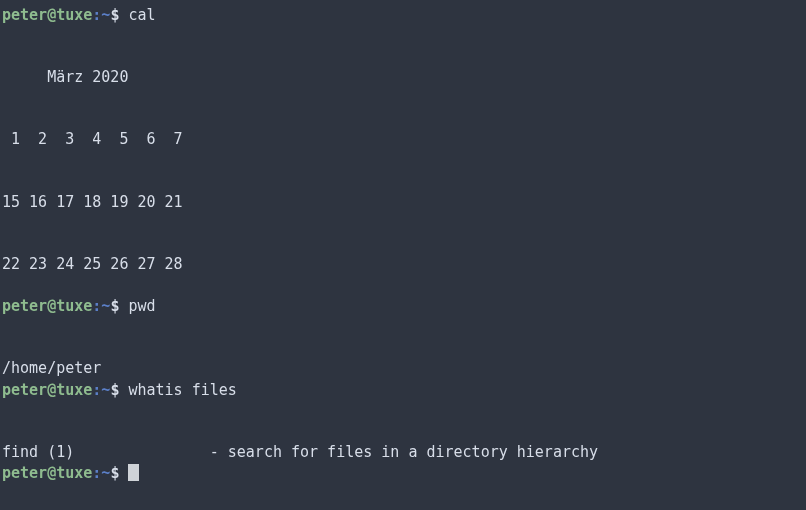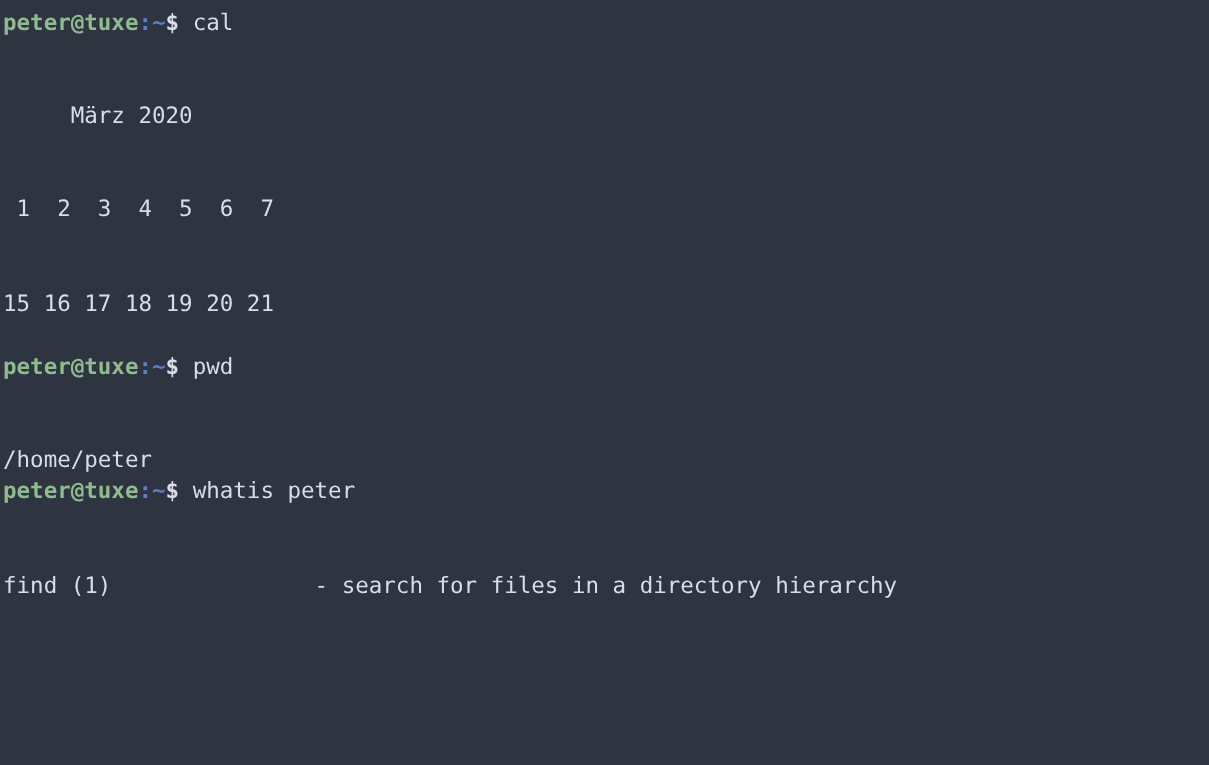--- a/index.html
+++ b/index.html
@@ -52,26 +52,28 @@
   <div class="line"><span class="user">peter@tuxe</span><span class="punct">:</span><span class="path">~</span><span class="dollar">$</span><span class="cmd"> <span>cal</span></span></div>
 
   <div class="line out">     März 2020</div>
 
 
   <div class="line out"> 1  2  3  4  5  6  7</div>
 
 
   <div class="line out">15 16 17 18 19 20 21</div>
 
+  <div class="line out">22 23 24 25 26 27 28</div>
 
 
   <div class="line"></div>
 
   <div class="line"><span class="user">peter@tuxe</span><span class="punct">:</span><span class="path">~</span><span class="dollar">$</span><span class="cmd"> <span>pwd</span></span></div>
 
   <div class="line out">/home/peter</div>
 
-  <div class="line"><span class="user">peter@tuxe</span><span class="punct">:</span><span class="path">~</span><span class="dollar">$</span><span class="cmd"> <span>whatis peter</span></span></div>
+  <div class="line"><span class="user">peter@tuxe</span><span class="punct">:</span><span class="path">~</span><span class="dollar">$</span><span class="cmd"> <span>whatis files</span></span></div>
 
   <div class="line out">find (1)               - search for files in a directory hierarchy</div>
 
+  <div class="line"><span class="user">peter@tuxe</span><span class="punct">:</span><span class="path">~</span><span class="dollar">$</span><span class="cmd"> </span><span class="cursor"></span></div>
 
 </div>
 
 </body></html>

